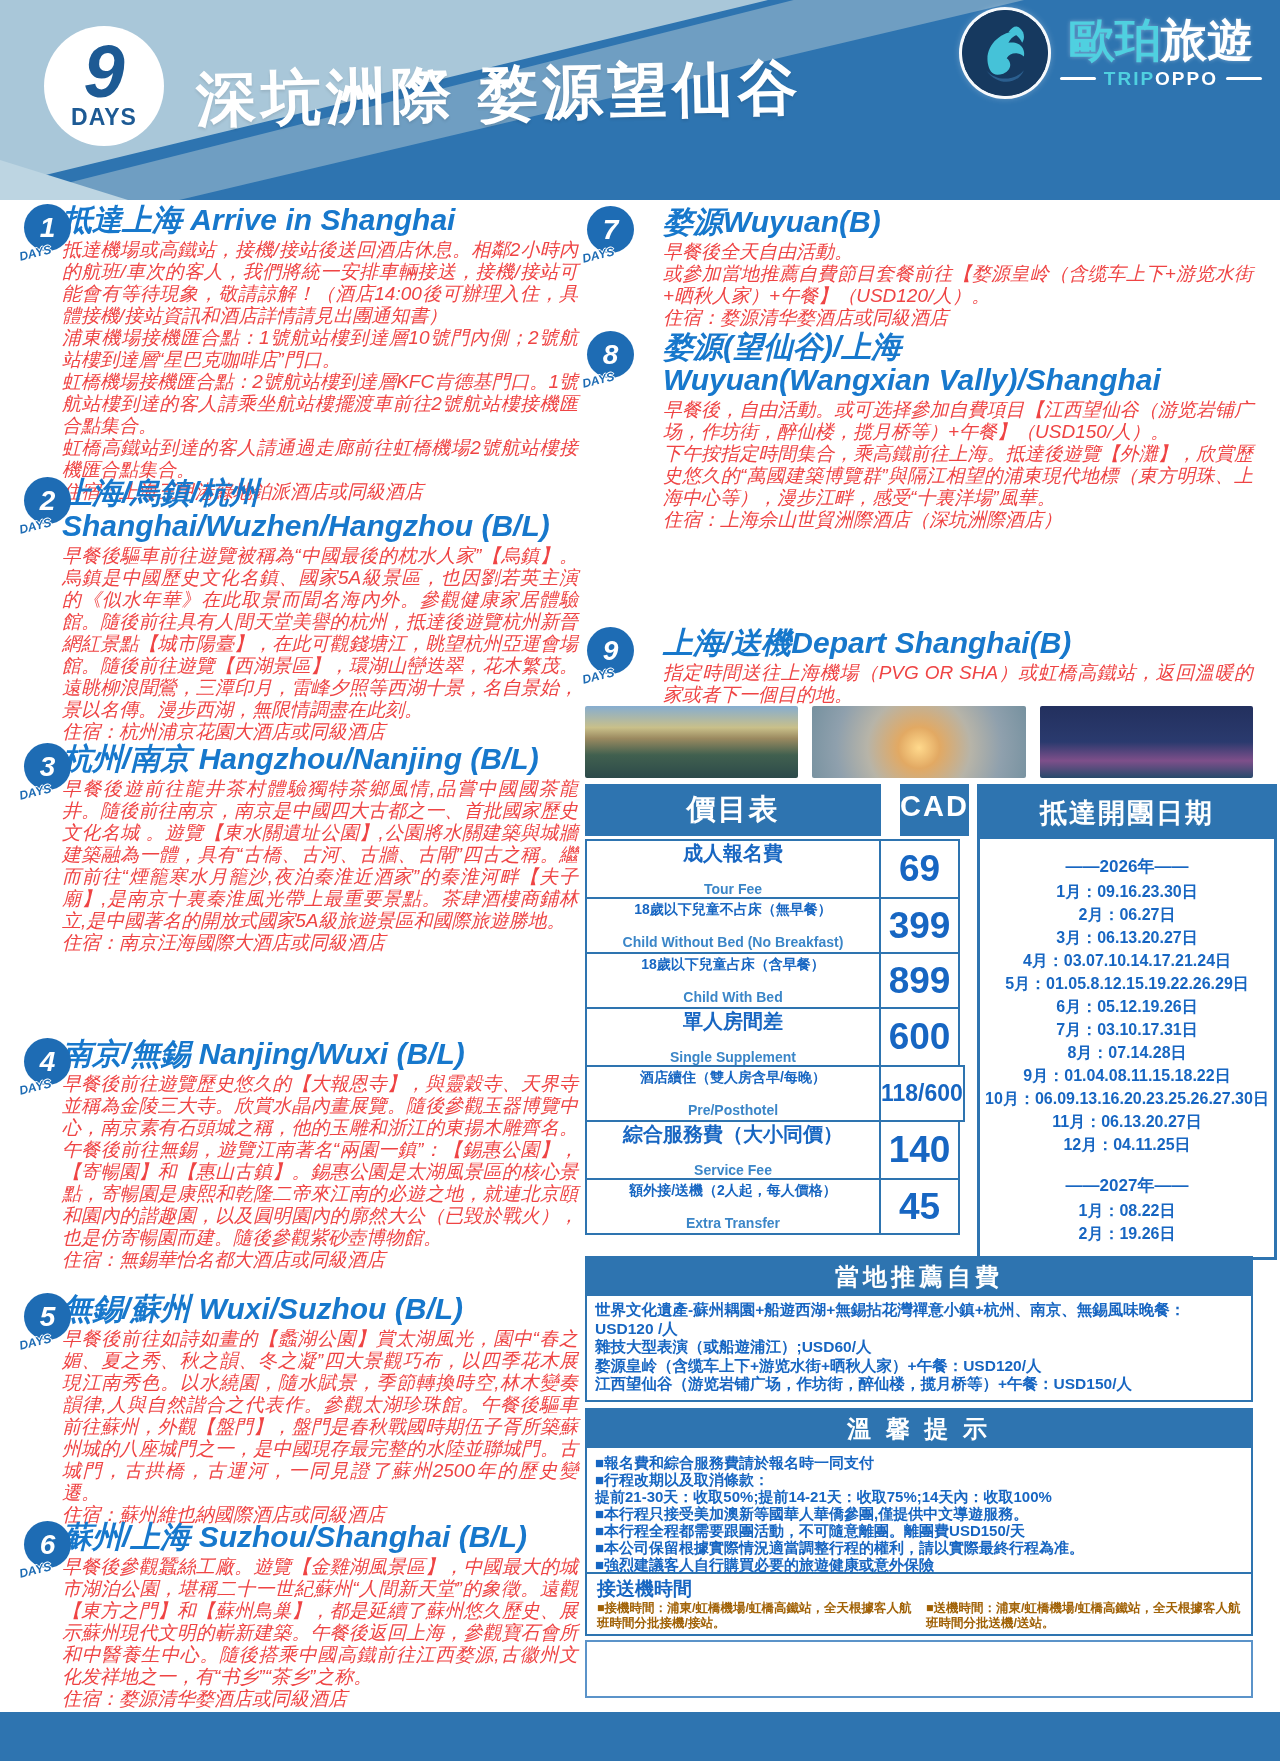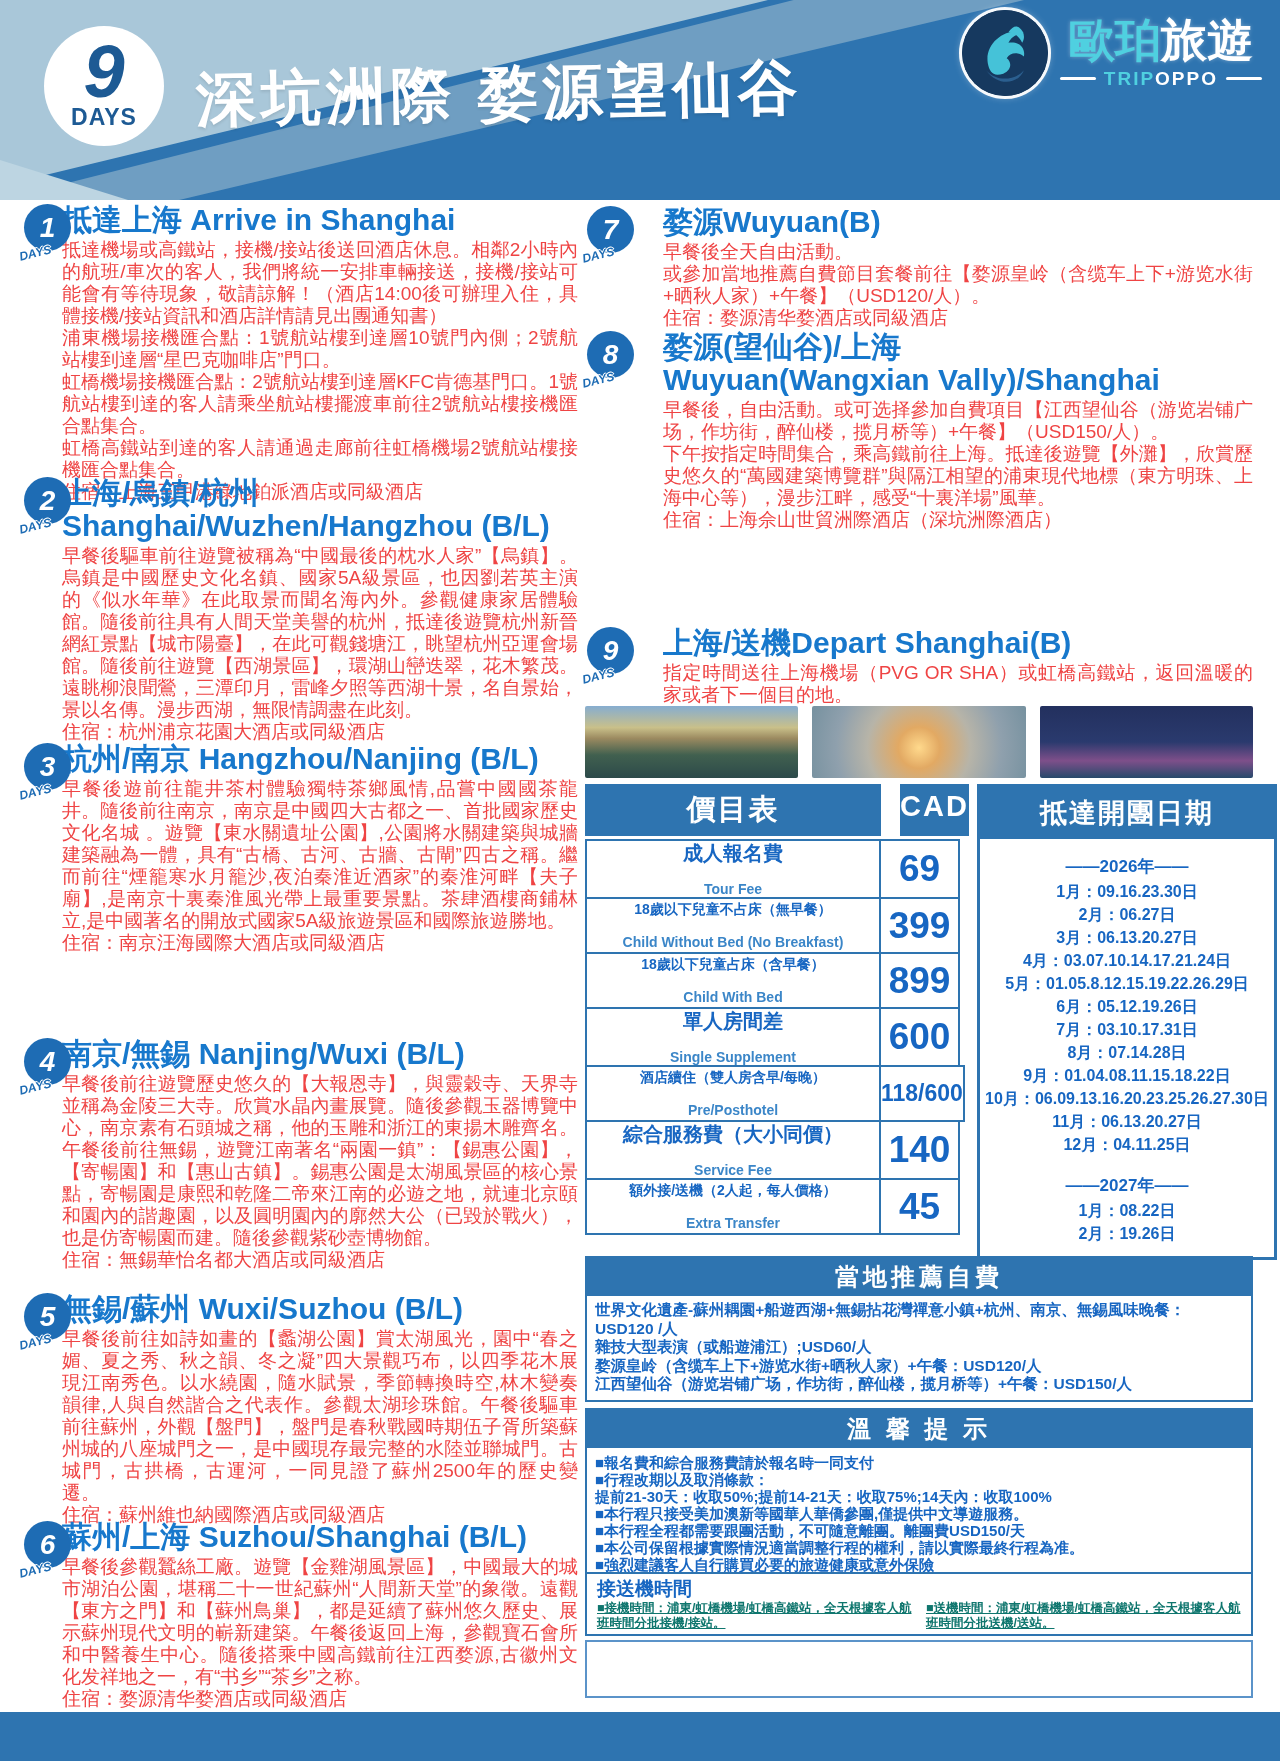--- a/index.html
+++ b/index.html
@@ -32,21 +32,21 @@
   .trip { color:#4fd0e0; }
   
   .day { position:absolute; left:22px; width:556px; }
   .day.r { left:585px; width:668px; }
   .badge { position:absolute; left:2px; top:1px; width:47px; height:47px; border-radius:50%;
     background:#1e6cb4; color:#fff; display:flex; align-items:center; justify-content:center; }
   .badge-num { font-size:28px; font-weight:800; font-style:italic; }
   .badge-days { position:absolute; left:-5px; bottom:-9px; font-size:12px; font-style:italic; font-weight:700;
     color:#1e6cb4; transform:rotate(-14deg);
     text-shadow:-1px 0 #fff, 1px 0 #fff, 0 1px #fff, 0 -1px #fff; }
-  .day-content { margin-left:40px; }
+  .day-content { margin-left:40px;font-style:italic; }
   .day.r .day-content { margin-left:78px; }
   .day-title { font-size:30px; line-height:33px; font-weight:800; color:#1778cc; white-space:pre-line; margin-bottom:3px; }
   .day-body { font-size:19px; line-height:22px; color:#ef4444; white-space:pre-line; text-align:justify; }
   .day.r .day-body { line-height:22px; }
   
   .photos { position:absolute; left:585px; top:706px; width:668px; display:flex; gap:14px; }
   .photo { height:72px; flex:1; border-radius:2px; }
   .p1 { background:linear-gradient(180deg,#86add0 0%,#c9c08a 30%,#9b8a60 45%,#41604f 68%,#2c4a4a 100%); }
   .p2 { background:radial-gradient(circle at 50% 58%,#ffd98c 0%,#e2a963 18%,#b7b4a8 45%,#8fa0ad 72%,#76919f 100%); }
   .p3 { background:linear-gradient(180deg,#23305e 0%,#2a3a6e 50%,#7e4f8a 76%,#27496b 100%); }
@@ -80,21 +80,21 @@
     padding:3px 0; letter-spacing:4px; }
   .selfpay { top:1256px; }
   .sp-body { padding:5px 8px 6px; color:#1766c2; font-weight:600; font-size:15.5px; line-height:18.5px;
     white-space:pre-line; }
   .tips { top:1408px; }
   .tips-body { padding:6px 8px 7px; color:#1766c2; font-weight:600; font-size:15px; line-height:17px;
     white-space:pre-line; }
   .transfer { top:1572px; height:64px; padding:4px 10px; }
   .tr-title { font-size:19px; font-weight:800; color:#1766c2; line-height:22px; }
   .tr-cols { display:flex; gap:14px; margin-top:1px; }
-  .tr-col { flex:1; font-size:12.5px; font-weight:700; color:#0f766e; line-height:15px;text-decoration:underline; }
+  .tr-col { flex:1; font-size:12.5px; font-weight:700; color:#a16207; line-height:15px; }
   .notebox { position:absolute; left:585px; top:1640px; width:668px; height:58px;
     border:2px solid #5b93c9; background:#fff; }
   .footer { position:absolute; left:0; top:1712px; width:1280px; height:49px; background:#2e74b0; }
 </style>
 </head>
 <body>
 
 <div class="page">
 
   <div class="header">

